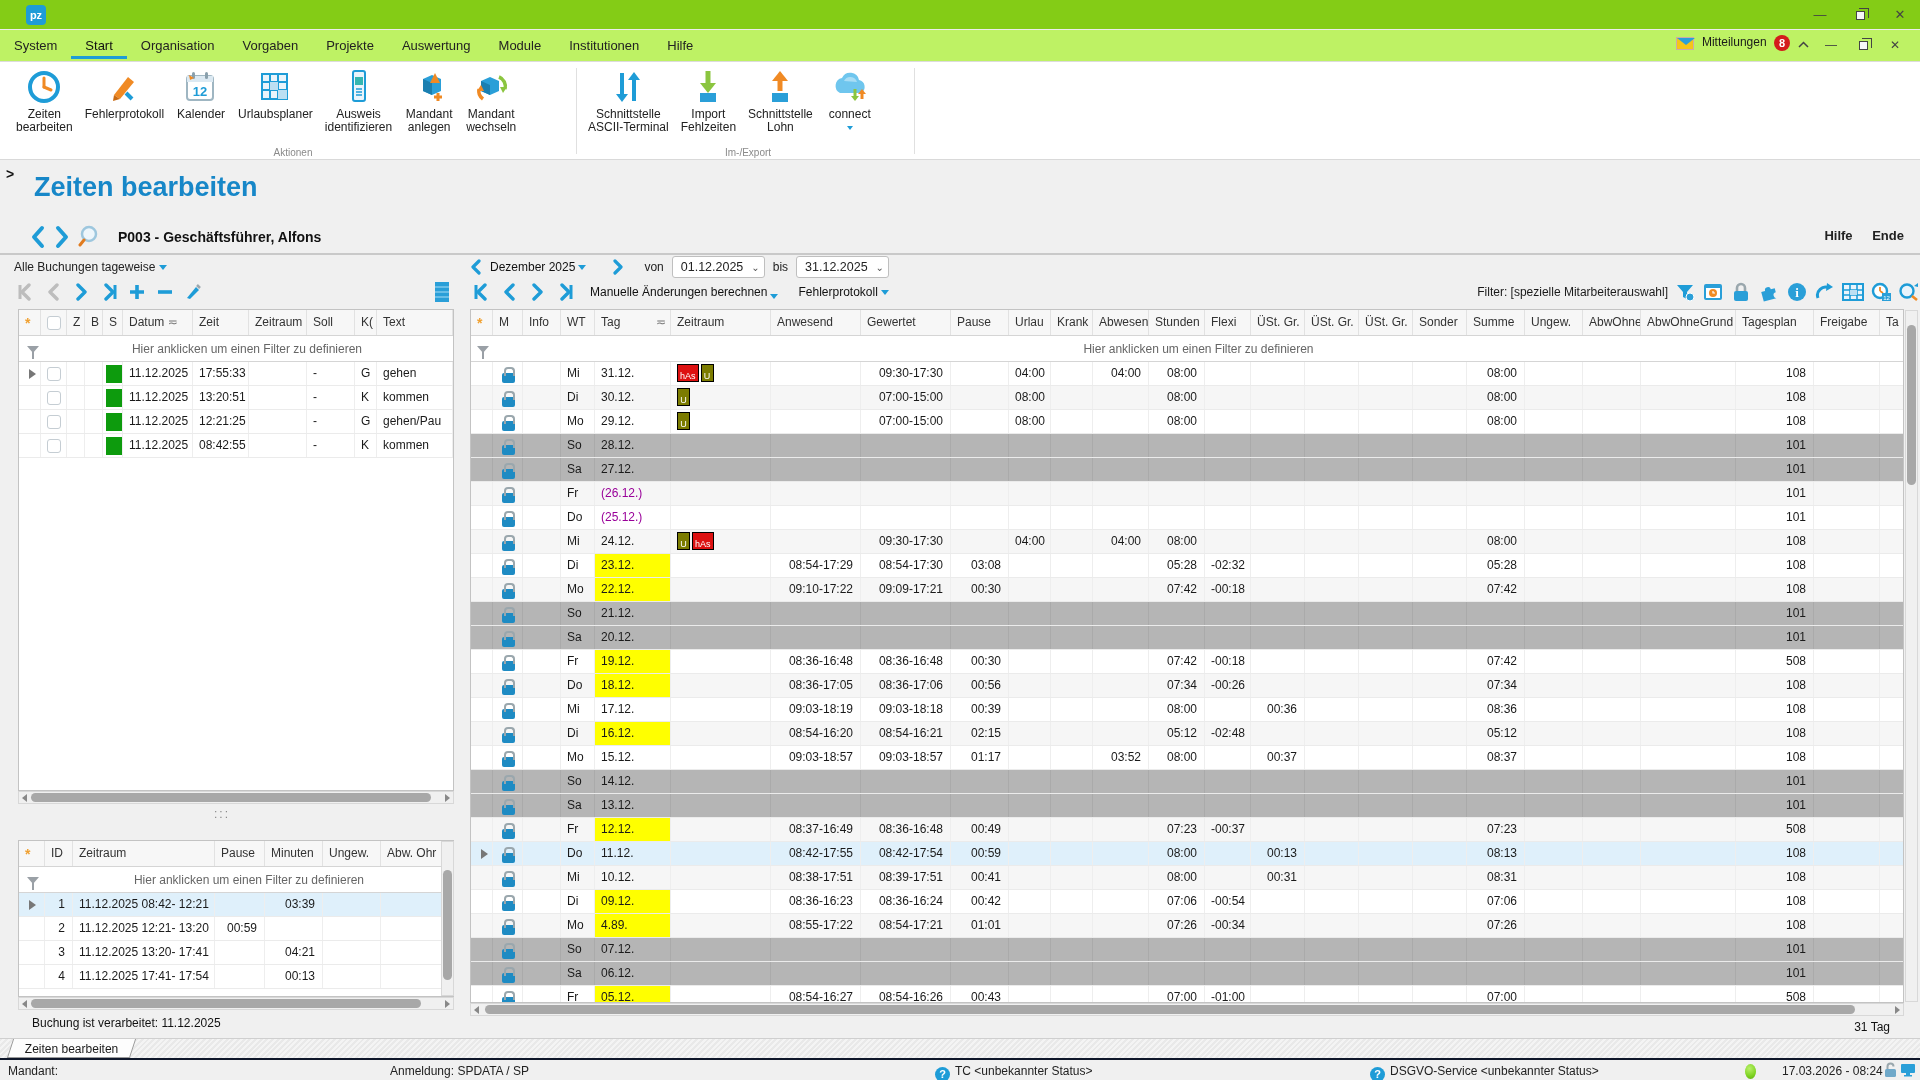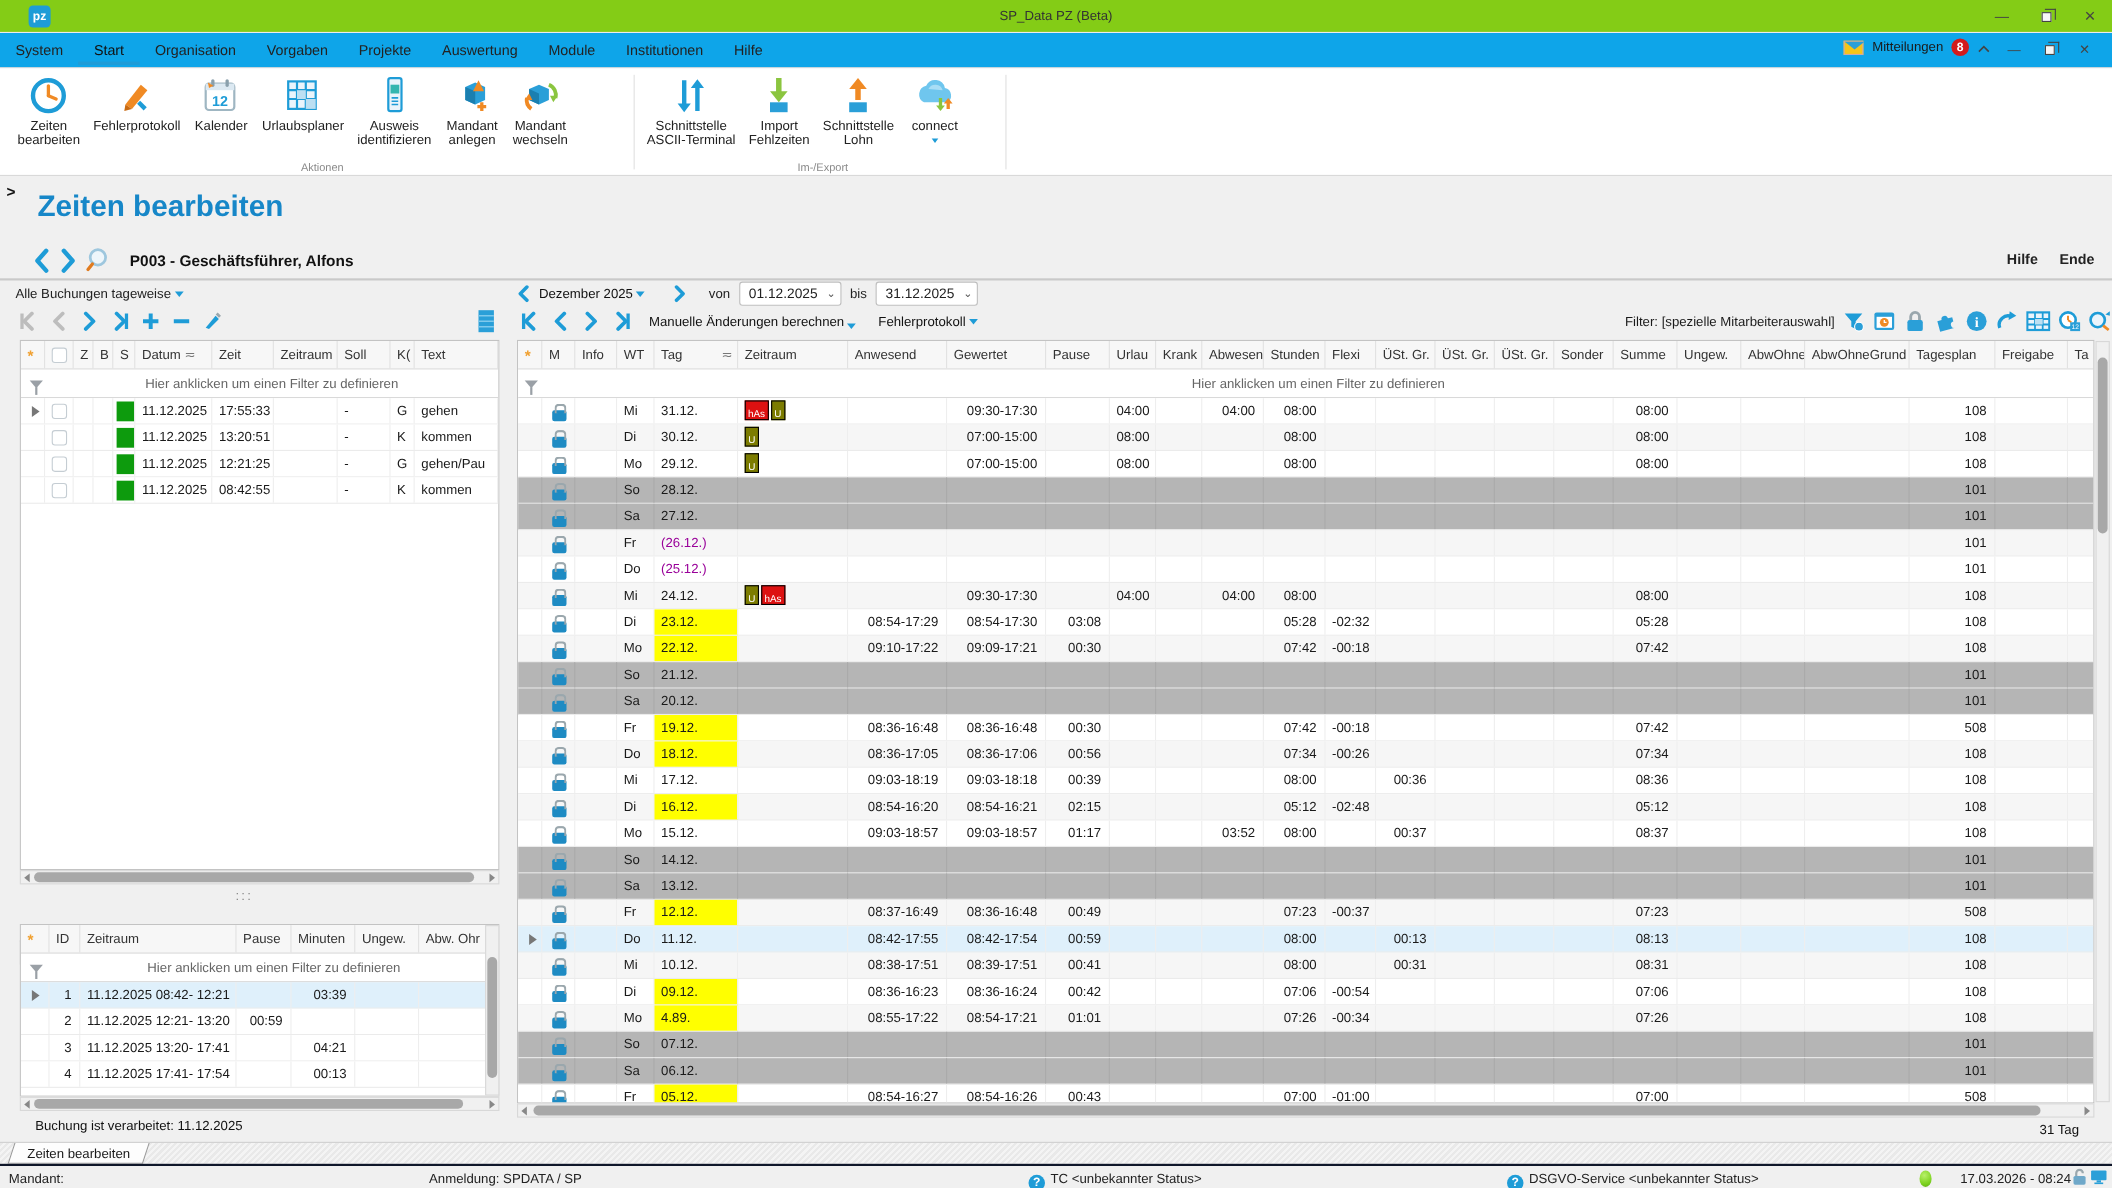--- a/index.html
+++ b/index.html
@@ -9,21 +9,21 @@
 
   
   #titlebar { position:absolute; left:0; top:0; width:1920px; height:30px; background:#84cc16; border-bottom:1px solid #ececec; }
   .app-logo { position:absolute; left:26px; top:5px; width:20px; height:20px; background:#1e9cd7; color:#fff; border-radius:4px; font-size:11px; font-weight:bold; text-align:center; line-height:20px; }
   #win-title { position:absolute; left:0; right:0; top:7px; text-align:center; color:#333; }
   .winbtn { position:absolute; top:0; width:40px; height:30px; text-align:center; line-height:30px; color:#444; font-size:13px; cursor:default; }
   .chrome-restore { position:relative; display:inline-block; width:9px; height:9px; border:1px solid #444; background:#f7f7f7; top:1px;}
   .chrome-restore::before{ content:""; position:absolute; left:2px; top:-4px; width:9px; height:9px; border:1px solid #444; border-left:none; border-bottom:none;}
 
   
-  #menubar { position:absolute; left:0; top:30px; width:1920px; height:32px; background:#0ea5e9; border-bottom:1px solid #dcdcdc; }
+  #menubar { position:absolute; left:0; top:30px; width:1920px; height:32px; background:#bef264; border-bottom:1px solid #dcdcdc; }
   .menu-item { float:left; padding:8px 14px 6px; font-size:13px; color:#222; cursor:default; }
   .menu-item.active { color:#111; border-bottom:3px solid #1e9cd7; padding-bottom:3px; }
   #mit-area { position:absolute; right:130px; top:5px; height:22px; }
   .envelope { display:inline-block; position:relative; width:18px; height:13px; background:#f5c518; border:1px solid #caa; vertical-align:middle; margin-right:5px;}
   .envelope::before { content:""; position:absolute; left:0; top:0; border-left:9px solid transparent; border-right:9px solid transparent; border-top:7px solid #2a9fd8; }
   .badge-red { display:inline-block; min-width:16px; height:16px; background:#d41b1b; color:#fff; border-radius:8px; text-align:center; line-height:16px; font-size:11px; font-weight:bold; margin-left:4px; vertical-align:middle;}
   .mdi-ctrl { position:absolute; top:0; width:26px; height:30px; text-align:center; line-height:30px; color:#444; }
 
   
   #ribbon { position:absolute; left:0; top:62px; width:1920px; height:98px; background:#fff; border-bottom:1px solid #d9d9d9; }
@@ -112,21 +112,20 @@
   #statusbar { position:absolute; left:0; top:1058px; width:1920px; height:22px; background:#f0f0f0; border-top:2px solid #0f172a; font-size:12px; color:#222; }
   .sb-item { position:absolute; top:4px; white-space:nowrap; }
   .qicon { display:inline-block; width:15px; height:15px; background:#1e9cd7; color:#fff; border-radius:8px; font-size:11px; font-weight:bold; text-align:center; line-height:15px; margin-right:5px; vertical-align:-3px; }
   .green-dot { display:inline-block; width:11px; height:15px; background:radial-gradient(circle at 40% 30%, #b8f06a, #7ed321 60%, #5cab12); border-radius:50%; vertical-align:-3px; }
 </style>
 </head>
 <body>
 
 <div id="titlebar">
   <div class="app-logo">pz</div>
-  <div id="win-title">SP_Data PZ (Beta)</div>
   <div class="winbtn" style="right:80px;">—</div>
   <div class="winbtn" style="right:40px;"><span class="chrome-restore"></span></div>
   <div class="winbtn" style="right:0;">✕</div>
 </div>
 
 <div id="menubar">
   <div id="menu-items">
       <div class="menu-item">System</div>
       <div class="menu-item active">Start</div>
       <div class="menu-item">Organisation</div>

